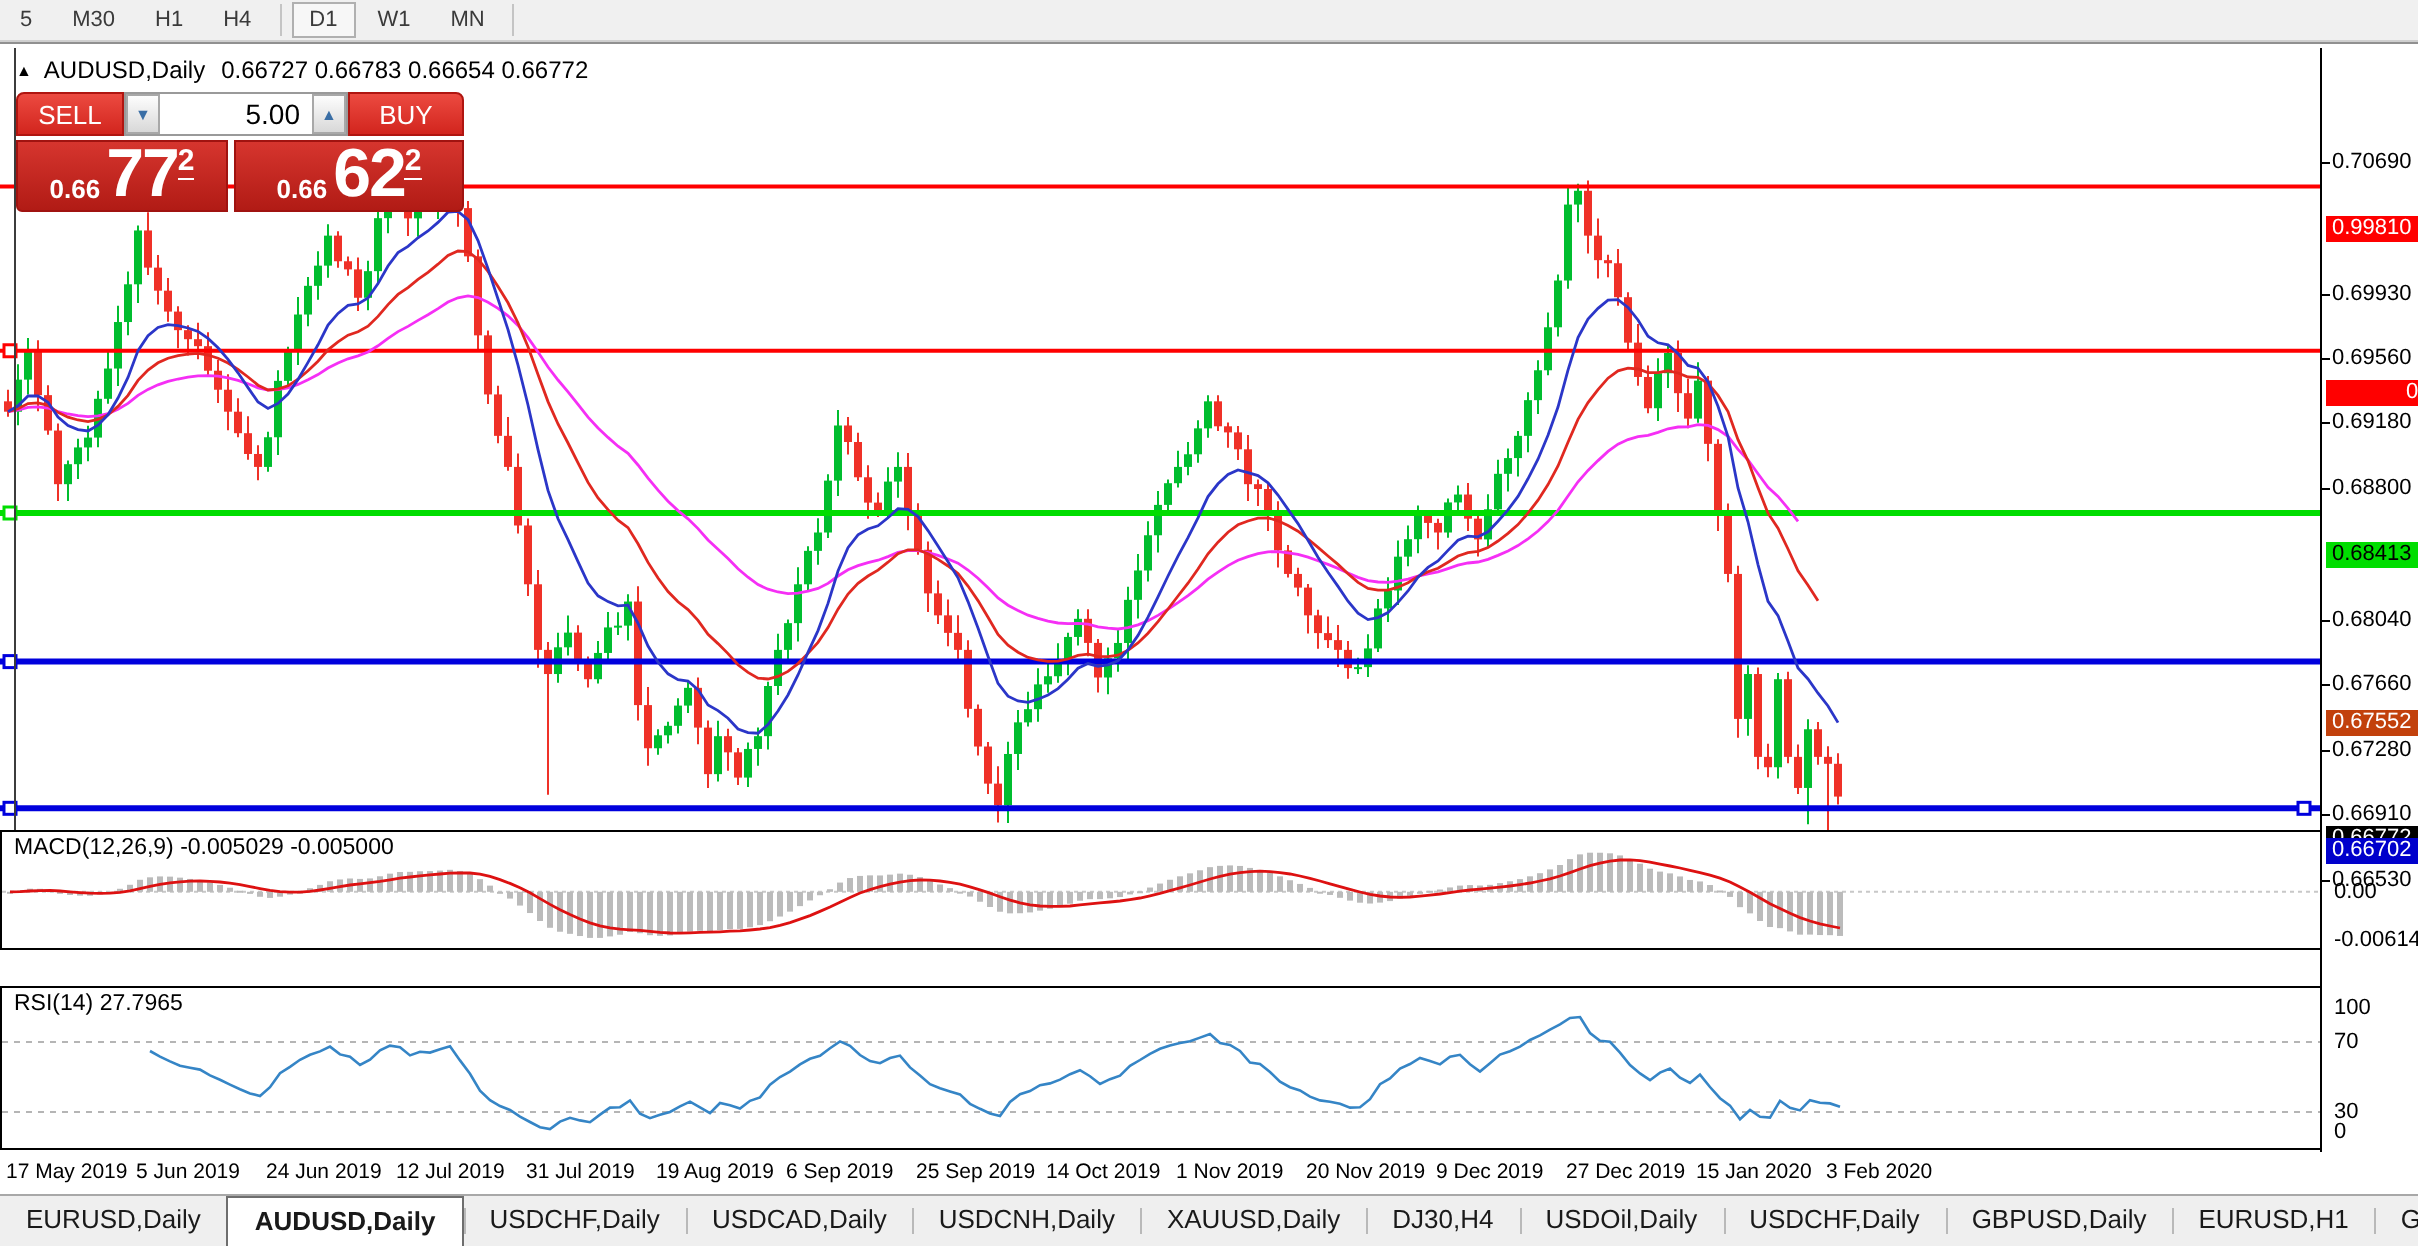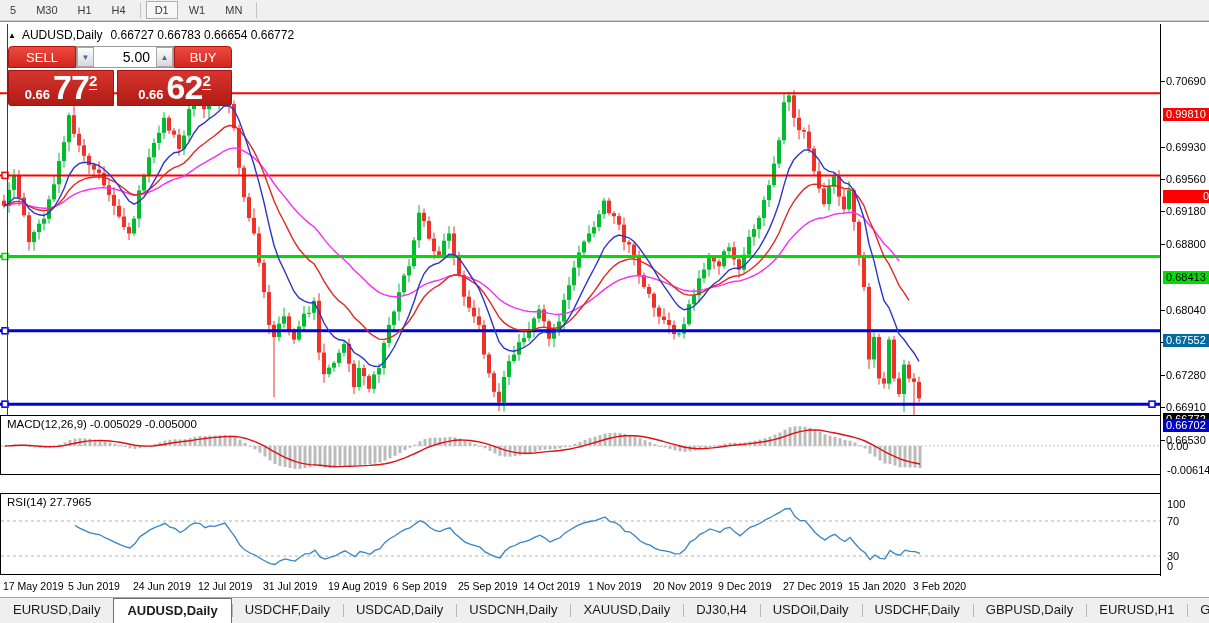--- a/index.html
+++ b/index.html
@@ -23,21 +23,21 @@
 
   .chart-title { position:absolute; left:8px; top:6px; font-size:12px; color:#000; white-space:nowrap; }
   .chart-title .tri { font-size:8px; vertical-align:1px; margin-right:6px; }
   .chart-title .ohlc { margin-left:8px; }
 
   svg.layer { position:absolute; left:0; display:block; }
 
   
   .ocp { position:absolute; left:8px; top:24px; width:224px; z-index:5; }
   .ocp-row1 { display:flex; height:22px; }
-  .btn-sell,.btn-buy { width:68px; color:#fff; font-size:13px; text-align:center; line-height:21px;
+  .btn-sell,.btn-buy { width:54px; color:#fff; font-size:13px; text-align:center; line-height:21px;
     background:linear-gradient(#ec4a40,#d2251e); border:1px solid #b01510; cursor:pointer; }
   .btn-sell { border-radius:4px 0 0 0; }
   .btn-buy { width:58px; border-radius:0 4px 0 0; }
   .spin { flex:1; display:flex; border:1px solid #9a9a9a; background:#fff; }
   .spin-btn { width:17px; background:linear-gradient(#fdfdfd,#d8d8d8); border:1px solid #a8a8a8;
     font-size:8px; color:#3a6ea5; text-align:center; line-height:19px; cursor:pointer; }
   .spin-val { flex:1; font-size:14px; color:#000; text-align:right; padding:2px 6px 0 0; }
   .ocp-row2 { display:flex; margin-top:2px; }
   .pricebox { height:36px; color:#fff; background:linear-gradient(#d6352e,#b11b15);
     border:1px solid #a01310; display:flex; align-items:flex-end; justify-content:center;
@@ -750,21 +750,21 @@
         <div class="ptickmark" style="top: 353.276px;"></div>
         <div class="ptick" style="top: 347.276px;">0.67280</div>
         <div class="ptickmark" style="top: 385.207px;"></div>
         <div class="ptick" style="top: 379.207px;">0.66910</div>
         <div class="ptickmark" style="top: 418px;"></div>
         <div class="ptick" style="top: 412px;">0.66530</div>
         <div class="pbox" style="top: 390.616px; background: rgb(0, 0, 0); color: rgb(255, 255, 255);">0.66772</div>
         <div class="pbox" style="top: 85.8111px; background: rgb(255, 0, 0); color: rgb(255, 255, 255);">0.99810</div>
         <div class="pbox" style="top: 167.881px; background: rgb(255, 0, 0); color: rgb(255, 255, 255); padding-left: 40px;">0.69353</div>
         <div class="pbox" style="top: 249.001px; background: rgb(0, 221, 0); color: rgb(0, 0, 0);">0.68413</div>
-        <div class="pbox" style="top: 312px; background: #0369a1; color: rgb(255, 255, 255);">0.67552</div>
+        <div class="pbox" style="top: 333px; background: #c2410c; color: rgb(255, 255, 255);">0.67552</div>
         <div class="pbox" style="top: 396.657px; background: rgb(0, 0, 204); color: rgb(255, 255, 255);">0.66702</div>
       </div>
   </div>
 
   <div class="tabbar">
       <div class="tab">EURUSD,Daily</div>
       <div class="tab active">AUDUSD,Daily</div>
       <div class="tab">USDCHF,Daily</div>
       <div class="tab">USDCAD,Daily</div>
       <div class="tab">USDCNH,Daily</div>

